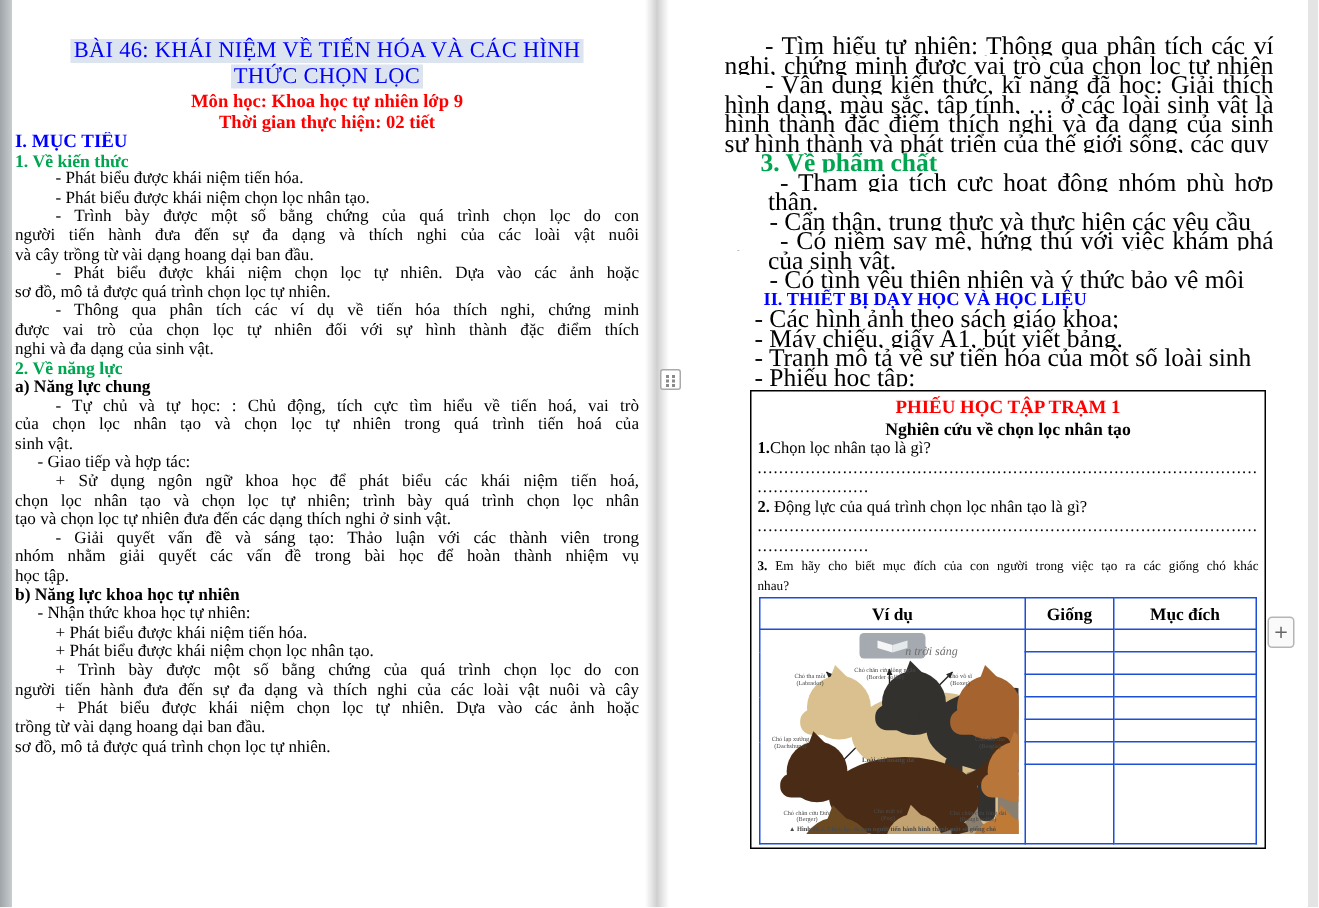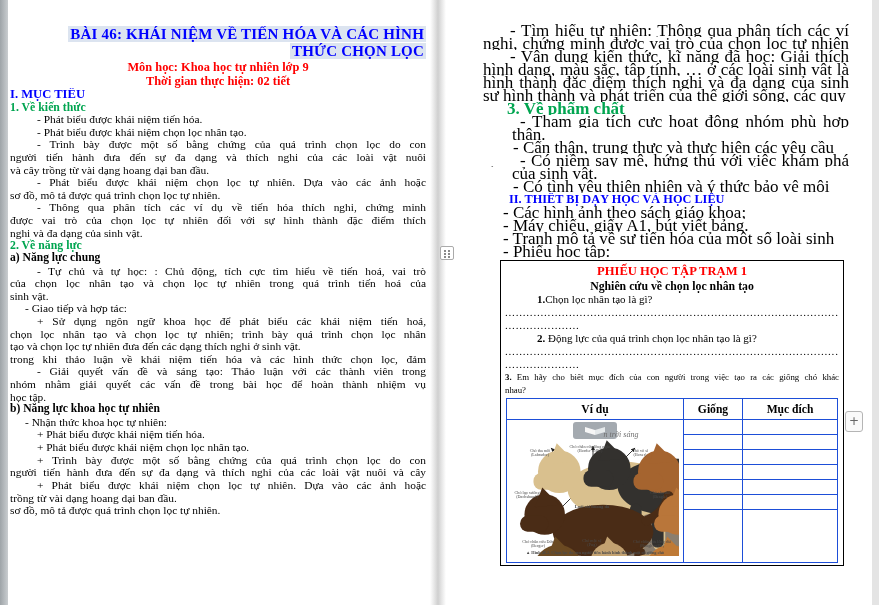--- a/index.html
+++ b/index.html
@@ -9,21 +9,21 @@
         background:linear-gradient(to right,#9ea4a8,#c9cdd0);}
   .page-gap{position:absolute;left:430px;top:0;width:16px;height:605px;
         background:linear-gradient(to right,#ffffff,#e3e3e3 30%,#cfcfcf 50%,#e3e3e3 70%,#ffffff);}
   .strip-right{position:absolute;right:0;top:0;width:7px;height:605px;background:#e4e4e4;border-left:1px solid #cfcfcf;}
   .page{position:absolute;top:0;height:605px;background:#fff;}
   #lp{left:8px;width:422px;}
   #rp{left:446px;width:426px;}
   .lp-text{padding:26px 4px 0 2px;}
   .rp-text{padding:24px 23px 0 37px;}
 
-  .t1{font-size:15px;font-weight:bold;color:#0000ff;line-height:17px;text-align:right;letter-spacing:.2px;}
+  .t1{font-size:15px;font-weight:normal;color:#0000ff;line-height:17px;text-align:center;letter-spacing:.2px;}
   .hl{background:#dce4f0;padding:0 2px;}
   .meta{font-size:12.4px;font-weight:bold;color:#ff0000;line-height:14px;text-align:center;}
 
   .ln{font-size:11.4px;line-height:12.62px;height:12.62px;overflow:hidden;}
   .rp-text .ln{font-size:17px;line-height:13px;height:13px;}
   .jf,.jc{text-align:justify;text-align-last:justify;}
   .jf{text-indent:27px;}
   .lf{text-indent:27px;}
   .lf2{text-indent:15px;}
   .hb{color:#0000ff;font-weight:bold;font-size:12.6px;}
@@ -32,21 +32,21 @@
   .rp-text .hb{text-indent:26px;font-size:12.3px;}
   .rp-text .hg{text-indent:24px;}
   .bf{text-align:justify;text-align-last:justify;text-indent:37px;}
   .bc{margin-left:29px;}
   .bf1{text-indent:30px;}
   .it{text-indent:20px;}
 
   #ws{margin:2px 0 0 17px;width:344px;border:1.5px solid #000;padding:2px 4px 2px 4px;background:#fff;box-sizing:border-box;}
   .ws-title{color:#ff0000;font-weight:bold;font-size:12.6px;text-align:center;line-height:16px;}
   .ws-sub{font-weight:bold;font-size:11.8px;text-align:center;line-height:14px;}
-  .qline{font-size:11px;line-height:13px;height:13px;overflow:hidden;margin-left:32px;}
+  .qline{font-size:11px;line-height:13px;height:13px;overflow:hidden;}
   .qnum{font-weight:bold;}
   .dots{font-size:11px;line-height:13px;height:13px;overflow:hidden;white-space:nowrap;letter-spacing:.8px;}
   .q3{font-size:8.8px;line-height:13px;height:13px;overflow:hidden;text-align:justify;text-align-last:justify;}
   .q3b{font-size:8.8px;line-height:13px;height:13px;overflow:hidden;}
 
   #ex{border-collapse:collapse;margin:1px 0 0 1px;table-layout:fixed;}
   #ex th,#ex td{border:1px solid #1d4ed8;padding:0;}
   #ex th{font-size:11.6px;font-weight:bold;height:20px;text-align:center;}
   .figcell{vertical-align:top;background:#fff;}
   .ec{height:14px;}
@@ -105,21 +105,20 @@
           <div class="ln lc">nghi và đa dạng của sinh vật.</div>
           <div class="ln hg">2. Về năng lực</div>
           <div class="ln hk">a) Năng lực chung</div>
           <div class="ln jf">- Tự chủ và tự học: : Chủ động, tích cực tìm hiểu về tiến hoá, vai trò</div>
           <div class="ln jc">của chọn lọc nhân tạo và chọn lọc tự nhiên trong quá trình tiến hoá của</div>
           <div class="ln lc">sinh vật.</div>
           <div class="ln lf2">- Giao tiếp và hợp tác:</div>
           <div class="ln jf">+ Sử dụng ngôn ngữ khoa học để phát biểu các khái niệm tiến hoá,</div>
           <div class="ln jc">chọn lọc nhân tạo và chọn lọc tự nhiên; trình bày quá trình chọn lọc nhân</div>
           <div class="ln lc">tạo và chọn lọc tự nhiên đưa đến các dạng thích nghi ở sinh vật.</div>
-          <div class="ln jc">trong khi thảo luận về khái niệm tiến hóa và các hình thức chọn lọc, đảm</div>
           <div class="ln jf">- Giải quyết vấn đề và sáng tạo: Thảo luận với các thành viên trong</div>
           <div class="ln jc">nhóm nhằm giải quyết các vấn đề trong bài học để hoàn thành nhiệm vụ</div>
           <div class="ln lc">học tập.</div>
           <div class="ln hk">b) Năng lực khoa học tự nhiên</div>
           <div class="ln lf2">- Nhận thức khoa học tự nhiên:</div>
           <div class="ln lf">+ Phát biểu được khái niệm tiến hóa.</div>
           <div class="ln lf">+ Phát biểu được khái niệm chọn lọc nhân tạo.</div>
           <div class="ln jf">+ Trình bày được một số bằng chứng của quá trình chọn lọc do con</div>
           <div class="ln jc">người tiến hành đưa đến sự đa dạng và thích nghi của các loài vật nuôi và cây</div>
           <div class="ln jf">+ Phát biểu được khái niệm chọn lọc tự nhiên. Dựa vào các ảnh hoặc</div>

